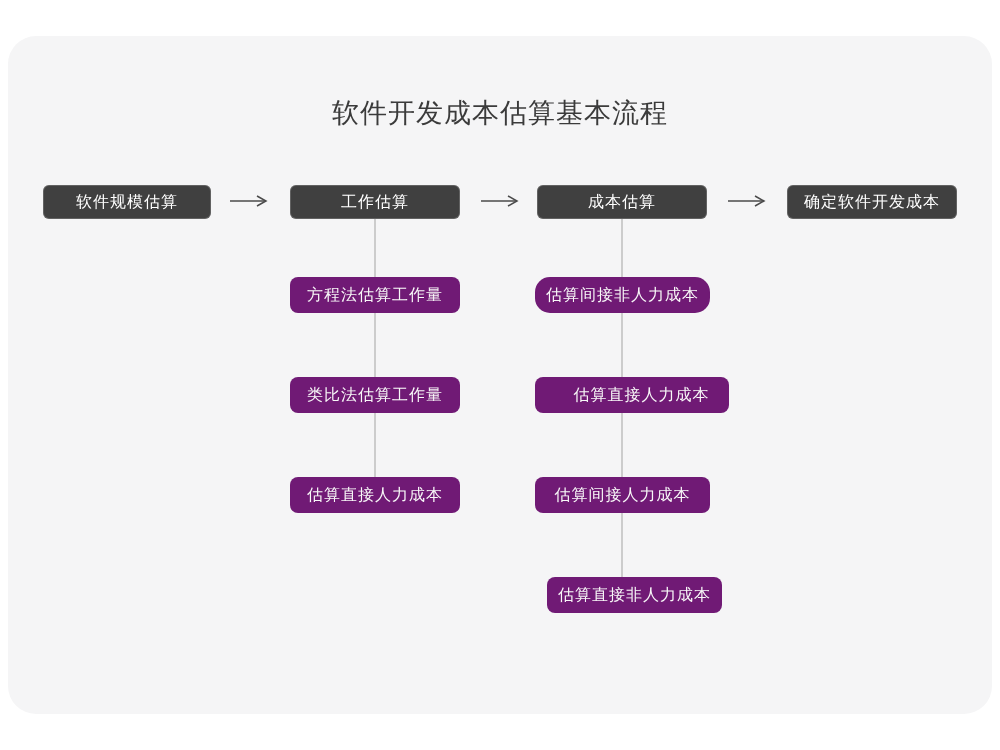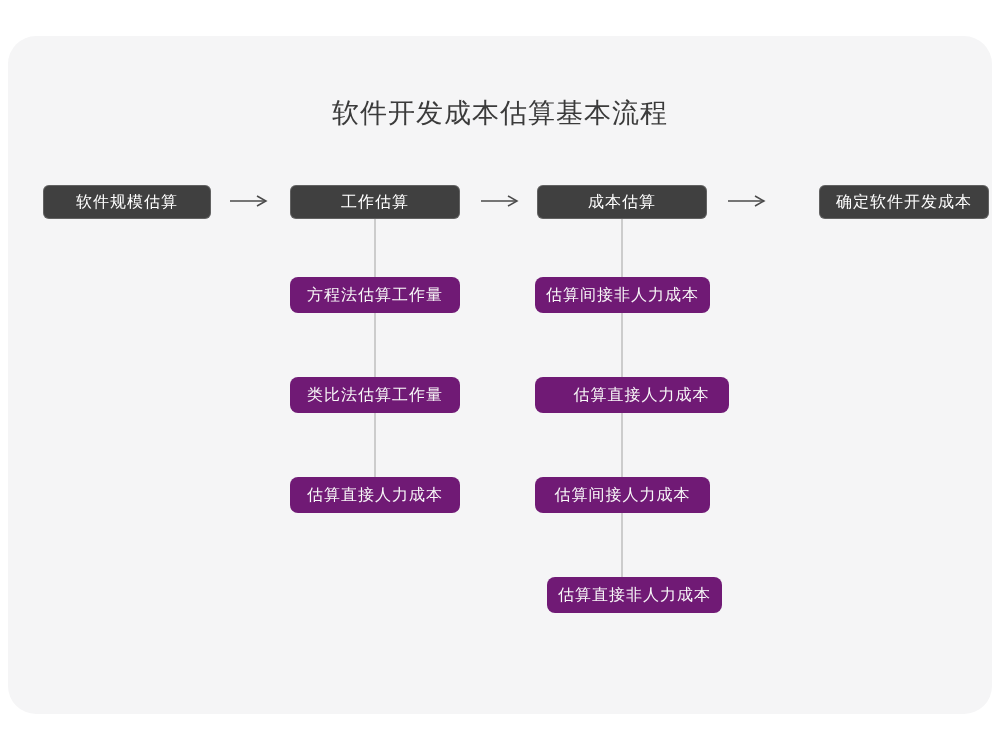--- a/index.html
+++ b/index.html
@@ -63,36 +63,36 @@
     width: 40px;
     height: 14px;
     z-index: 2;
   }
   .arrow svg { display: block; }
 
   
   .step1 { left: 43px;  top: 185px; width: 168px; }
   .step2 { left: 290px; top: 185px; width: 170px; }
   .step3 { left: 537px; top: 185px; width: 170px; }
-  .step4 { left: 787px; top: 185px; width: 170px; margin-left: 32px; }
+  .step4 { left: 787px; top: 185px; width: 170px; }
   .arrow1 { left: 229px; top: 194px; }
   .arrow2 { left: 480px; top: 194px; }
   .arrow3 { left: 727px; top: 194px; }
 
   
   .line-work { left: 374px; top: 219px; height: 277px; }
   .line-cost { left: 621px; top: 219px; height: 377px; }
 
   
   .work1 { left: 290px; top: 277px; width: 170px; }
   .work2 { left: 290px; top: 377px; width: 170px; }
   .work3 { left: 290px; top: 477px; width: 170px; }
 
   
-  .cost1 { left: 535px; top: 277px; width: 175px; }
+  .cost1 { left: 535px; top: 277px; width: 175px; border-radius: 15px; }
   .cost2 { left: 535px; top: 377px; width: 175px; padding-left: 19px; }
   .cost3 { left: 535px; top: 477px; width: 175px; }
   .cost4 { left: 535px; top: 577px; width: 175px; margin-left: 12px; }
 </style>
 </head>
 <body>
 
 <div id="stage">
 
   <div class="card"></div>

